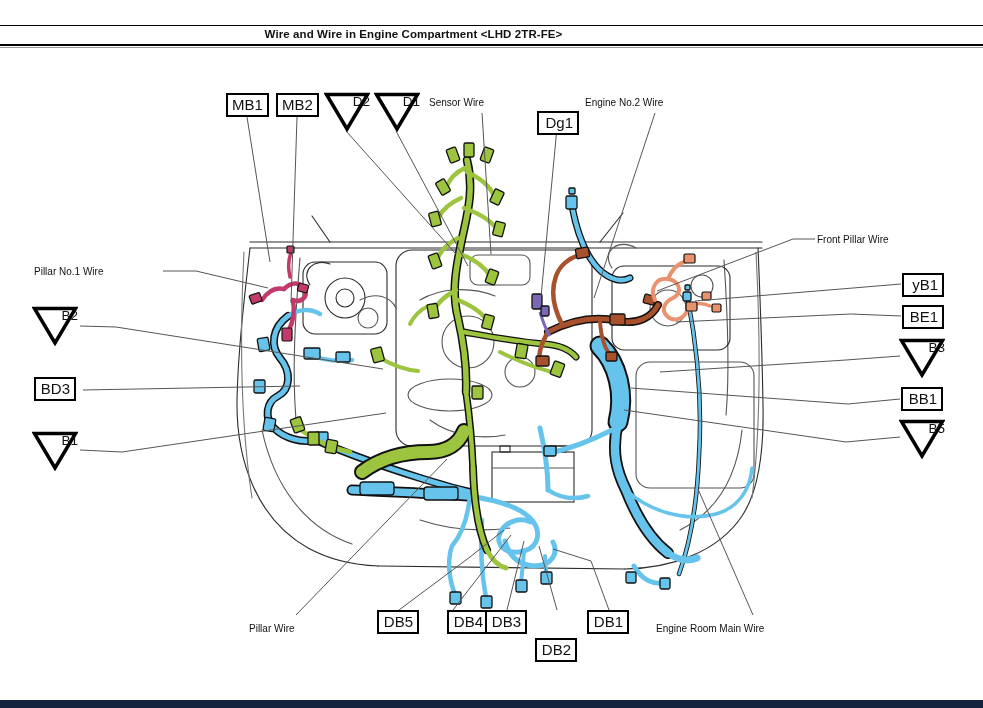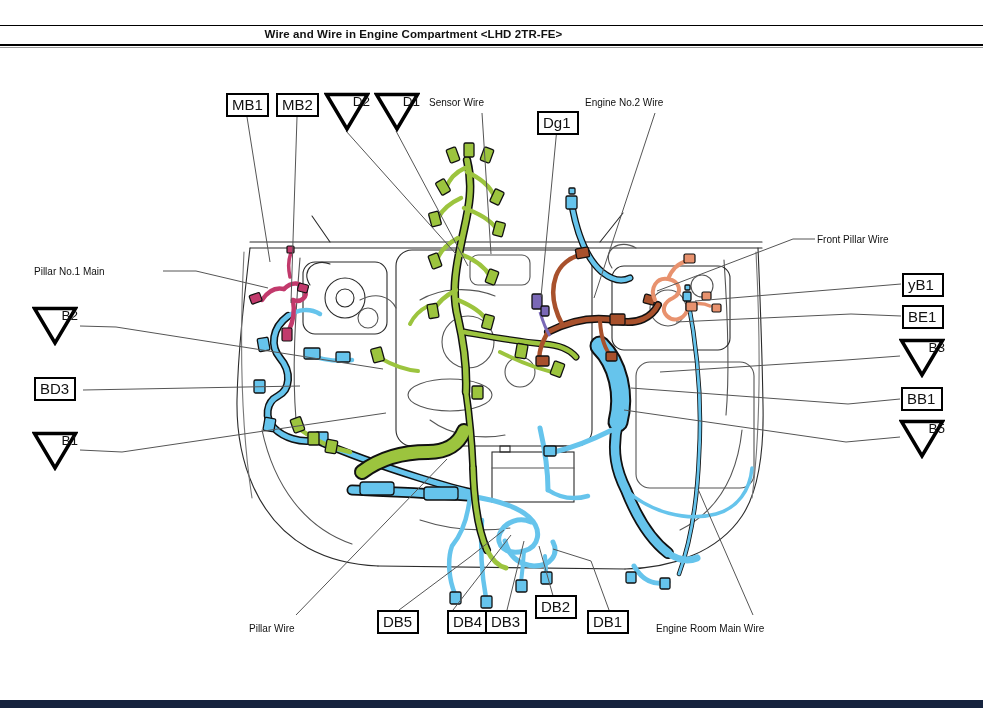--- a/index.html
+++ b/index.html
@@ -7,21 +7,21 @@
         font-family:"Liberation Sans",sans-serif;color:#111;}
   .rule{position:absolute;left:0;width:983px;background:#000;}
   .rule.r1{top:25px;height:1px;}
   .rule.r2{top:44px;height:2px;}
   .rule.r3{top:47px;height:1px;background:#9a9a9a;}
   .title{position:absolute;top:28px;left:0;width:827px;text-align:center;
          font-size:11.5px;font-weight:bold;letter-spacing:.1px;}
   svg.diagram{position:absolute;left:0;top:0;}
   .lbl{position:absolute;white-space:nowrap;}
   .box{border:2.5px solid #000;background:#fff;font-size:15px;line-height:17px;
-       padding:1px 4px 2px;min-width:30px;text-align:left;}
+       padding:1px 4px 2px;min-width:30px;text-align:right;}
   .txt{font-size:10px;line-height:18px;}
   .tri{width:46px;height:40px;}
   .tri svg{position:absolute;left:0;top:0;}
   .tri .t{position:absolute;left:0;top:3px;width:46px;text-align:right;
           font-size:13.5px;line-height:14px;}
   .footer-bar{position:absolute;left:0;bottom:0;width:983px;height:8px;background:#16233E;}
 </style>
 </head>
 <body>
 
@@ -289,37 +289,37 @@
     <span class="t">B3</span>
   </div>
   <div class="lbl box" style="left:901px;top:387px"><span>BB1</span></div>
   <div class="lbl tri" style="left:899px;top:419px">
     <svg width="46" height="40" viewBox="0 0 46 40">
         <polygon points="2.5,2.5 43.5,2.5 23,37" fill="#fff" stroke="#000" stroke-width="3.5"></polygon>
       </svg>
     <span class="t">B5</span>
   </div>
 
-  <div class="lbl txt" style="left:34px;top:263px">Pillar No.1 Main</div>
+  <div class="lbl txt" style="left:34px;top:263px">Pillar No.1 Wire</div>
   <div class="lbl tri" style="left:32px;top:306px">
     <svg width="46" height="40" viewBox="0 0 46 40">
         <polygon points="2.5,2.5 43.5,2.5 23,37" fill="#fff" stroke="#000" stroke-width="3.5"></polygon>
       </svg>
     <span class="t">B2</span>
   </div>
   <div class="lbl box" style="left:34px;top:377px"><span>BD3</span></div>
   <div class="lbl tri" style="left:32px;top:431px">
     <svg width="46" height="40" viewBox="0 0 46 40">
         <polygon points="2.5,2.5 43.5,2.5 23,37" fill="#fff" stroke="#000" stroke-width="3.5"></polygon>
       </svg>
     <span class="t">B1</span>
   </div>
 
   <div class="lbl txt" style="left:249px;top:620px">Pillar Wire</div>
   <div class="lbl box" style="left:377px;top:610px"><span>DB5</span></div>
   <div class="lbl box" style="left:447px;top:610px"><span>DB4</span></div>
   <div class="lbl box" style="left:485px;top:610px"><span>DB3</span></div>
-  <div class="lbl box" style="left:535px;top:595px"><span>DB2</span></div>
+  <div class="lbl box" style="left:535px;top:638px"><span>DB2</span></div>
   <div class="lbl box" style="left:587px;top:610px"><span>DB1</span></div>
   <div class="lbl txt" style="left:656px;top:620px">Engine Room Main Wire</div>
 
   <div class="footer-bar"></div>
 </div>
 
 </body></html>

